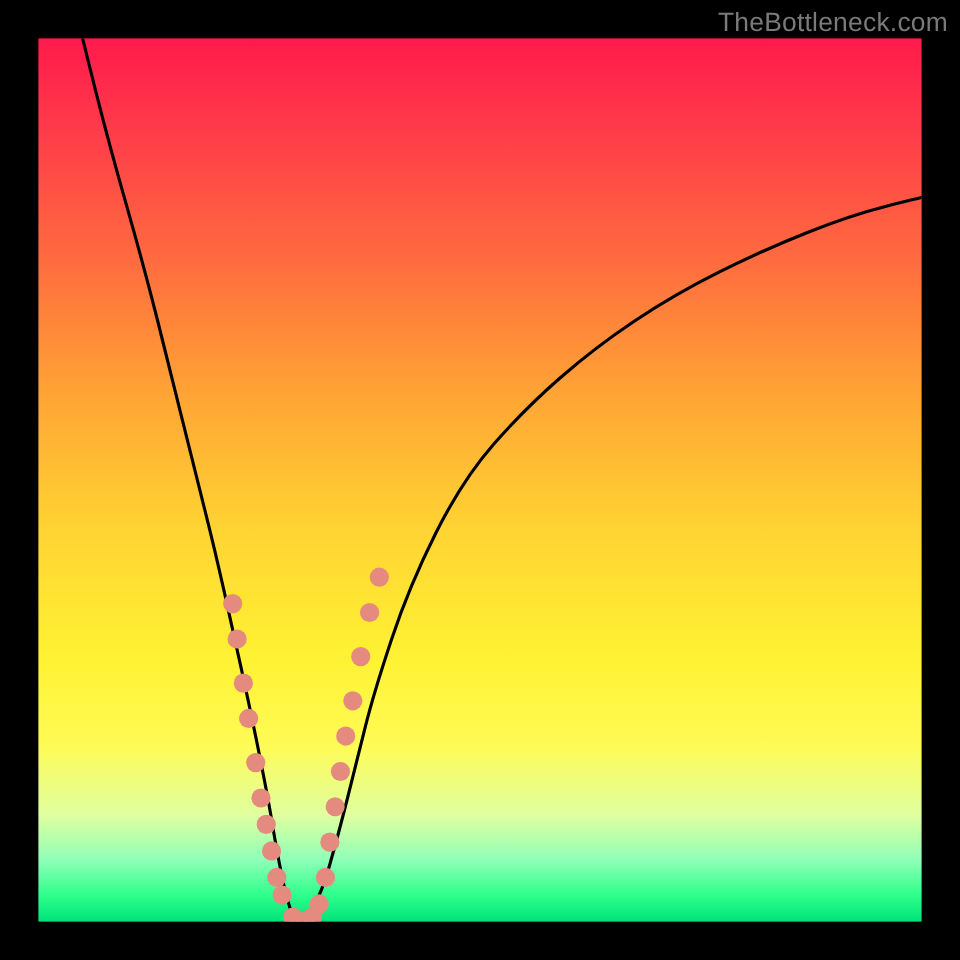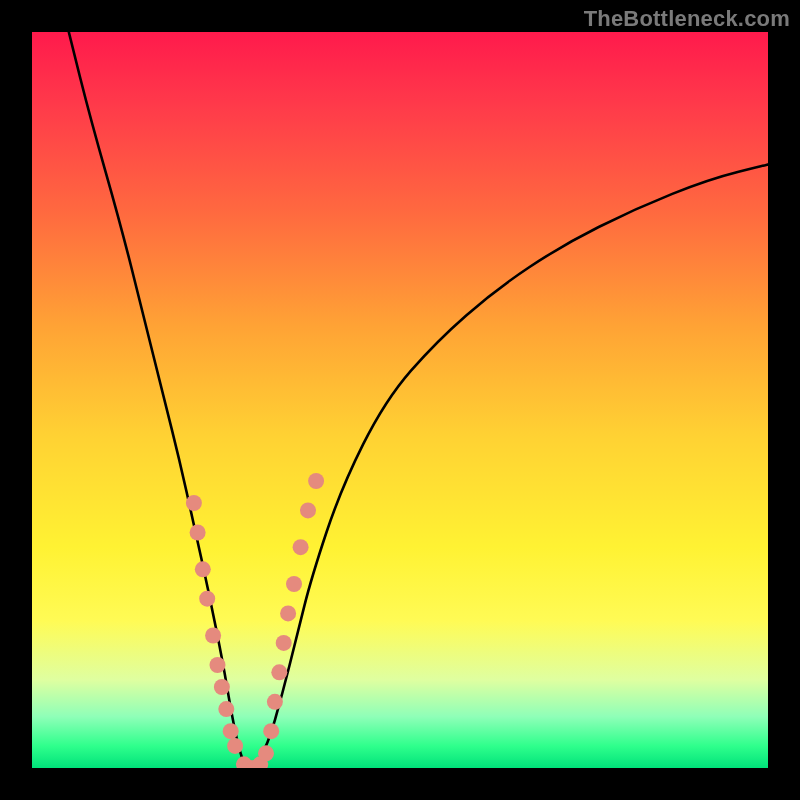--- a/index.html
+++ b/index.html
@@ -37,21 +37,21 @@
       #2fff8c 97%,
       #00e27a 100%
     );
   }
   .watermark {
     position: absolute;
     top: 6px;
     right: 10px;
     color: #7a7a7a;
     font-size: 22px;
-    font-weight: 700;
+    font-weight: 400;
     letter-spacing: 0.2px;
     user-select: none;
   }
   svg.curve {
     position: absolute;
     left: 0;
     top: 0;
     width: 736px;
     height: 736px;
   }

